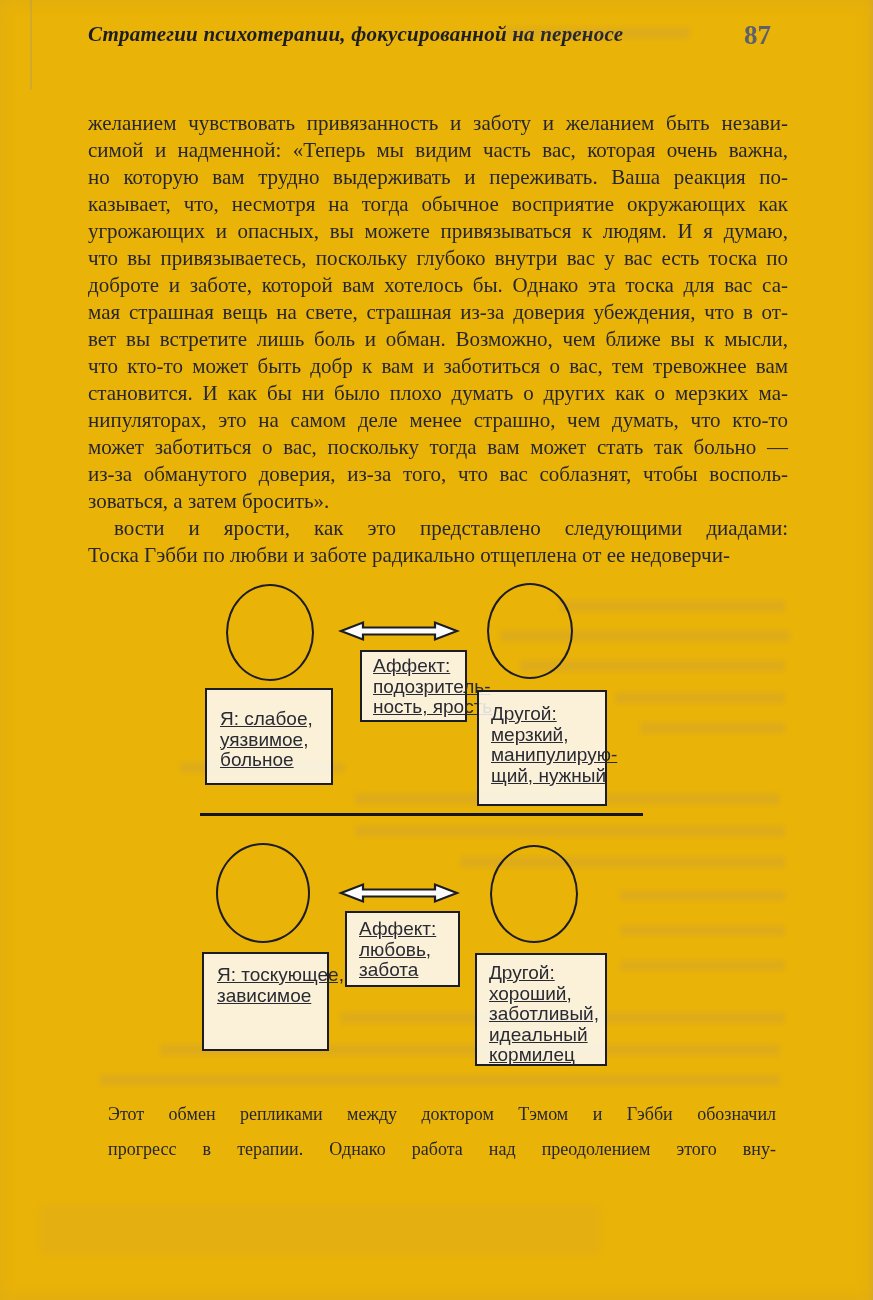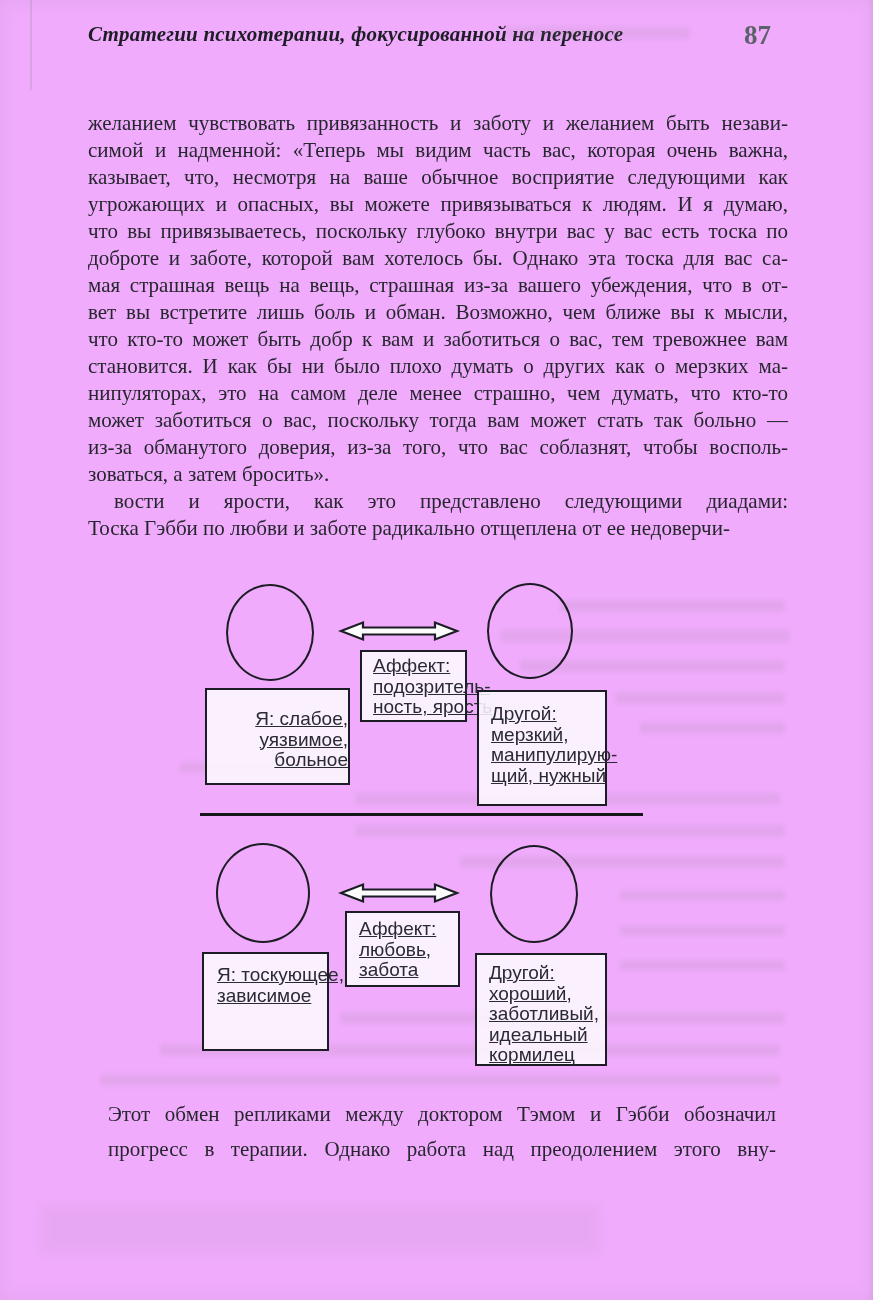--- a/index.html
+++ b/index.html
@@ -1,37 +1,37 @@
 <!DOCTYPE html>
 <html><head>
 <meta charset="utf-8">
 <style>
   html,body{margin:0;padding:0;background:#f2f0f1;}
   .page{
-    position:relative;width:873px;height:1300px;background:#f0abfc;
+    position:relative;width:873px;height:1300px;background:#eab308;
     font-family:"Liberation Serif", serif;color:#26262e;overflow:hidden;
     box-shadow:inset 0 0 18px rgba(120,110,120,.10);
   }
   
   .page::before{content:"";position:absolute;left:30px;top:0;width:2px;height:90px;background:rgba(140,140,150,.25);}
   .page::after{content:"";position:absolute;right:0;top:0;width:5px;height:100%;background:linear-gradient(to left,rgba(150,140,150,.12),transparent);}
 
   .running-title{
     position:absolute;left:88px;top:22px;font-size:21px;font-style:italic;font-weight:bold;
     color:#1d1d26;letter-spacing:.2px;white-space:nowrap;
   }
   .page-number{position:absolute;left:744px;top:20px;font-size:27px;color:#5d616b;font-weight:bold;}
 
   .textblock{position:absolute;left:88px;top:110px;width:700px;font-size:21px;line-height:27px;}
   .para .ln{white-space:nowrap;text-align:justify;text-align-last:justify;overflow:visible;}
   .para .ln:last-child{text-align-last:left;}
   .para.indent .ln:first-child{text-indent:26px;}
   .para.justify-all .ln:last-child{text-align-last:justify;}
 
-  .closing{position:absolute;left:108px;top:1097px;width:668px;font-size:21px;line-height:35px;font-family:Liberation Serif, serif;}
+  .closing{position:absolute;left:108px;top:1097px;width:668px;font-size:18px;line-height:35px;font-family:Liberation Serif, serif;}
 
   
   .circle{position:absolute;border:2.5px solid #1c1c24;border-radius:50%;background:transparent;box-sizing:border-box;}
   .dbox{
     position:absolute;border:2.5px solid #1c1c24;box-sizing:border-box;background:rgba(253,252,253,.85);
     font-family:"Liberation Sans", sans-serif;font-size:19px;line-height:20.5px;color:#2a2a33;text-decoration:underline;
   }
   .dbox .ln{white-space:nowrap;}
   .arrow{position:absolute;}
   .divider{position:absolute;left:200px;top:813px;width:443px;height:3px;background:#15151c;}
@@ -44,25 +44,26 @@
 
 <div class="page">
 
   <div class="running-title">Стратегии психотерапии, фокусированной на переносе</div>
   <div class="page-number">87</div>
 
   <div class="textblock">
     <div class="para">
         <div class="ln">желанием чувствовать привязанность и заботу и желанием быть незави-</div>
         <div class="ln">симой и надменной: «Теперь мы видим часть вас, которая очень важна,</div>
-        <div class="ln">казывает, что, несмотря на ваше обычное восприятие следующими как</div>
+        <div class="ln">но которую вам трудно выдерживать и переживать. Ваша реакция по-</div>
+        <div class="ln">казывает, что, несмотря на тогда обычное восприятие окружающих как</div>
         <div class="ln">угрожающих и опасных, вы можете привязываться к людям. И я думаю,</div>
         <div class="ln">что вы привязываетесь, поскольку глубоко внутри вас у вас есть тоска по</div>
         <div class="ln">доброте и заботе, которой вам хотелось бы. Однако эта тоска для вас са-</div>
-        <div class="ln">мая страшная вещь на вещь, страшная из-за вашего убеждения, что в от-</div>
+        <div class="ln">мая страшная вещь на свете, страшная из-за доверия убеждения, что в от-</div>
         <div class="ln">вет вы встретите лишь боль и обман. Возможно, чем ближе вы к мысли,</div>
         <div class="ln">что кто-то может быть добр к вам и заботиться о вас, тем тревожнее вам</div>
         <div class="ln">становится. И как бы ни было плохо думать о других как о мерзких ма-</div>
         <div class="ln">нипуляторах, это на самом деле менее страшно, чем думать, что кто-то</div>
         <div class="ln">может заботиться о вас, поскольку тогда вам может стать так больно —</div>
         <div class="ln">из-за обманутого доверия, из-за того, что вас соблазнят, чтобы восполь-</div>
         <div class="ln">зоваться, а затем бросить».</div>
       </div>
     <div class="para indent">
         <div class="ln">вости и ярости, как это представлено следующими диадами:</div>
@@ -87,21 +88,21 @@
   <div class="smudge" style="left:160px;top:1044px;width:620px;height:12px;"></div>
   <div class="smudge" style="left:100px;top:1074px;width:680px;height:12px;"></div>
   <div class="smudge" style="left:40px;top:1205px;width:560px;height:50px;opacity:.07;filter:blur(5px);"></div>
 
   <div>
     <div class="circle" style="left:226px;top:584px;width:88px;height:97px;"></div>
     <div class="circle" style="left:487px;top:583px;width:86px;height:96px;"></div>
     <svg class="arrow" style="left:338px;top:620px;" width="122" height="22" viewBox="0 0 122 22">
       <path d="M3 11 L25 2.5 L25 7.5 L97 7.5 L97 2.5 L119 11 L97 19.5 L97 14.5 L25 14.5 L25 19.5 Z" fill="#fdfcfd" stroke="#1c1c24" stroke-width="2.2"></path>
     </svg>
-    <div class="dbox" style="left:205px;top:688px;width:145px;height:97px;padding:19px 0 0 13px;text-align:right;">
+    <div class="dbox" style="left:205px;top:688px;width:128px;height:97px;padding:19px 0 0 13px;">
         <div class="ln">Я: слабое,</div>
         <div class="ln">уязвимое,</div>
         <div class="ln">больное</div>
       </div>
     <div class="dbox" style="left:360px;top:650px;width:107px;height:72px;padding:4px 0 0 11px;">
         <div class="ln">Аффект:</div>
         <div class="ln">подозритель-</div>
         <div class="ln">ность, ярость</div>
       </div>
     <div class="dbox" style="left:477px;top:690px;width:130px;height:116px;padding:12px 0 0 12px;">

